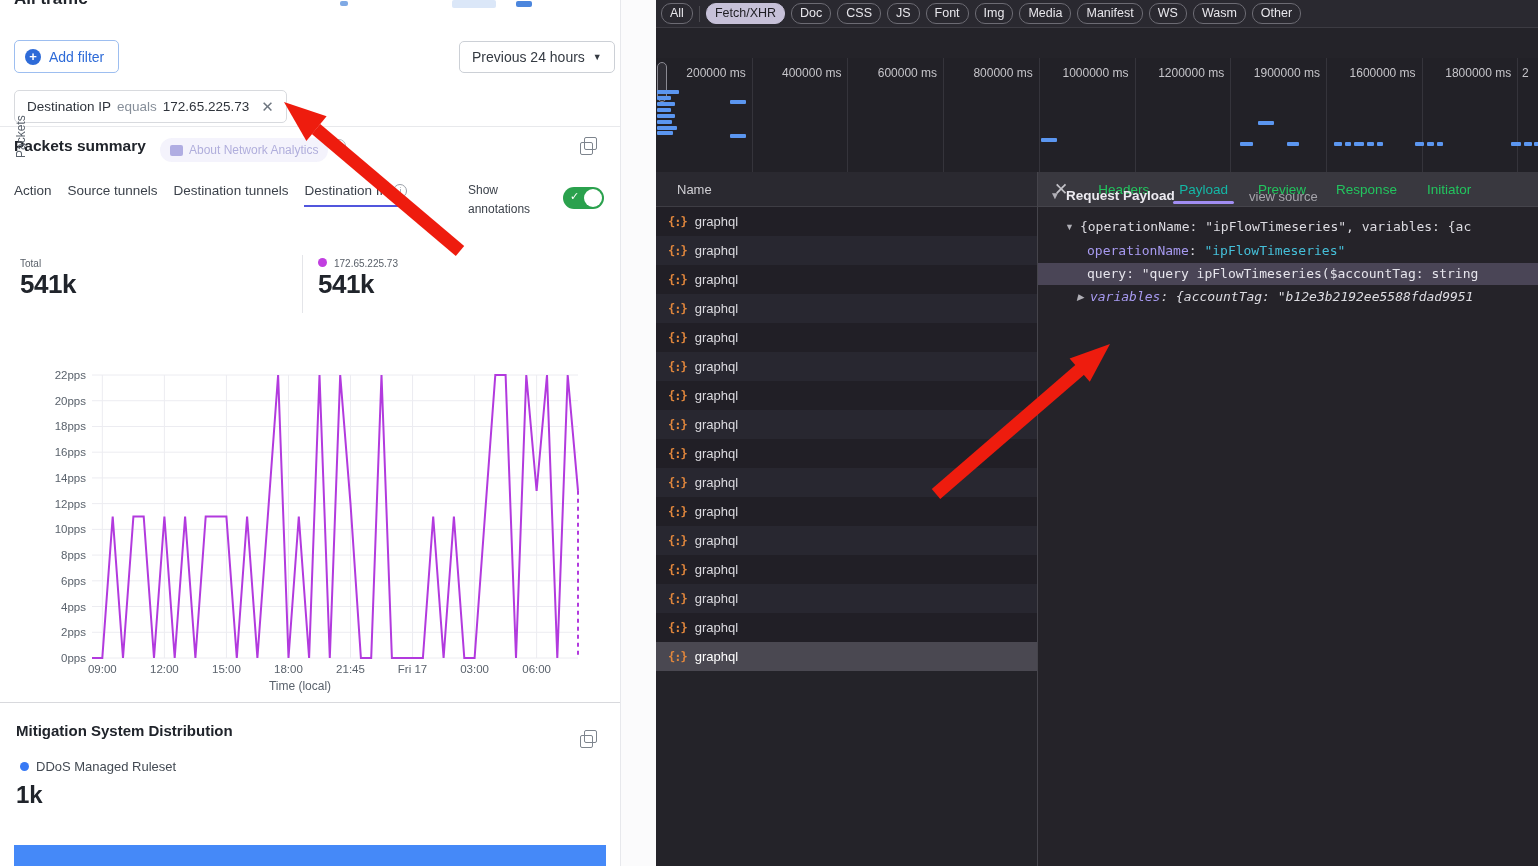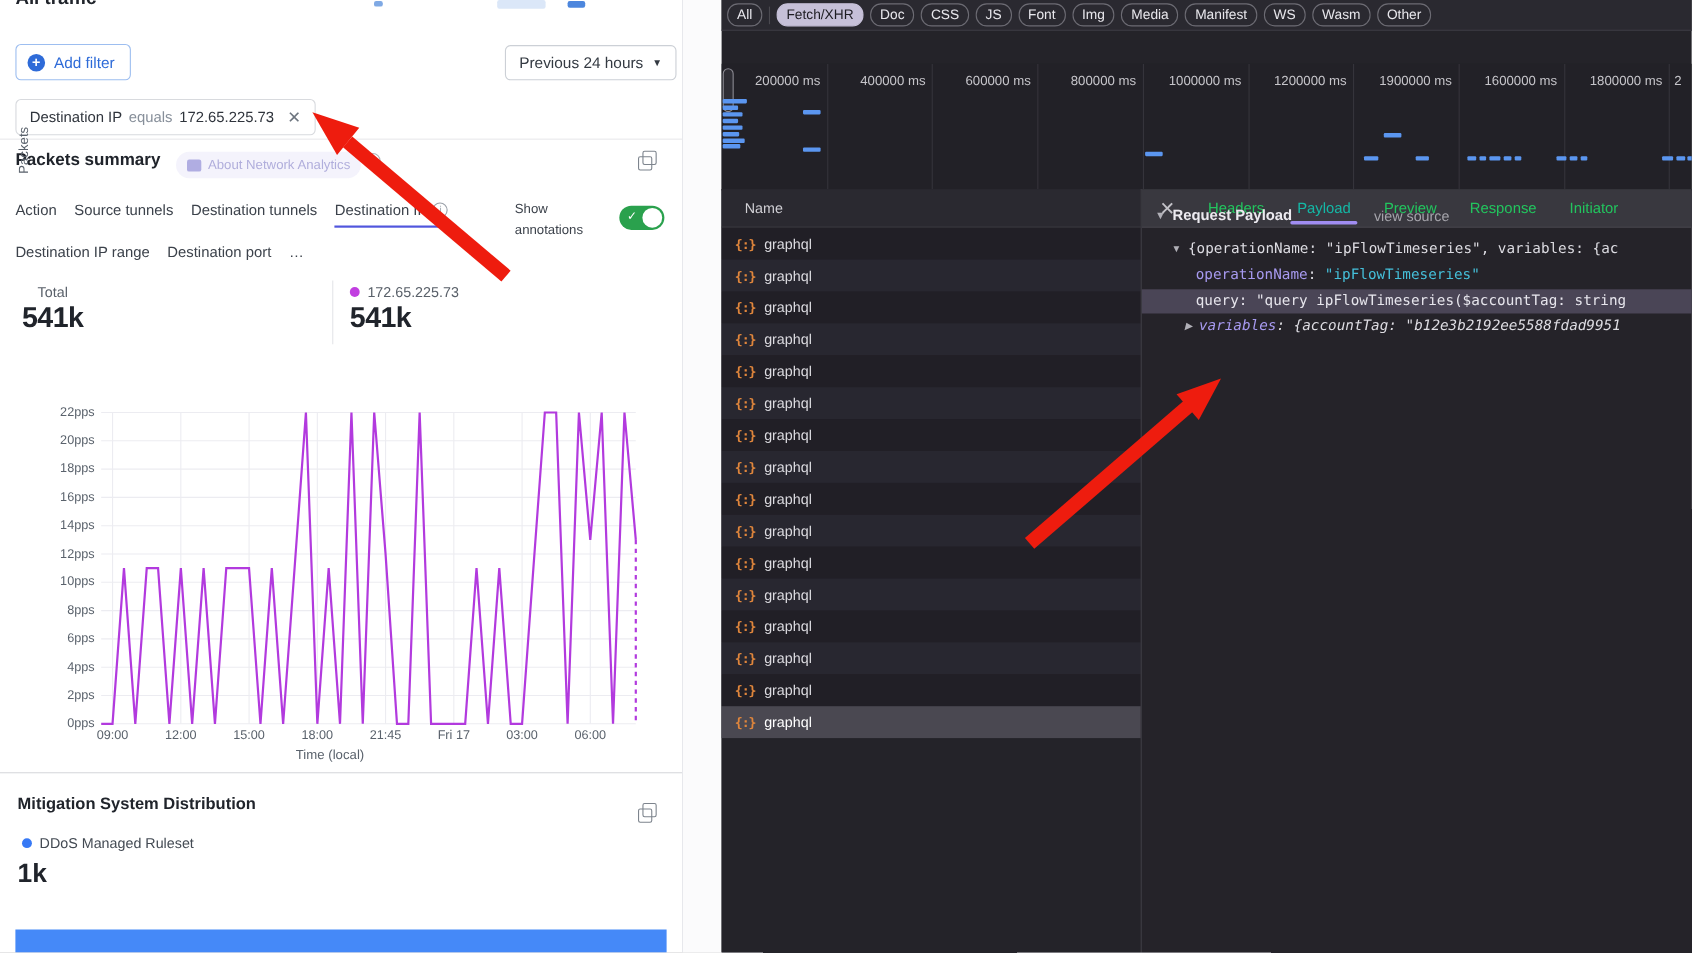--- a/index.html
+++ b/index.html
@@ -43,21 +43,21 @@
   #tabs-row2{left:14px;top:222px;}
   .tab{padding-bottom:7px;position:relative;white-space:nowrap;}
   .tab.active{border-bottom:2px solid #5156dd;}
   .info-i{display:inline-block;width:12px;height:12px;border:1px solid #9aa0a8;border-radius:50%;
      font-size:9px;line-height:12px;text-align:center;color:#9aa0a8;margin-left:5px;vertical-align:1px;}
   #show-annot{left:468px;top:181px;font-size:12px;color:#3c424b;line-height:1.6;}
   #toggle{left:563px;top:187px;width:41px;height:22px;border-radius:11px;background:#2aa14d;}
   #toggle .knob{position:absolute;right:2px;top:2px;width:18px;height:18px;border-radius:50%;background:#fff;}
   #toggle .chk{position:absolute;left:7px;top:3px;color:#fff;font-size:11px;}
 
-  .stat-label{font-size:13px;color:#596069;text-align:center;}
+  .stat-label{font-size:10px;color:#596069;}
   .stat-value{font-size:26px;font-weight:bold;color:#20242b;letter-spacing:-0.5px;}
   #stat-total{left:20px;top:258px;}
   #stat-ip{left:318px;top:258px;}
   #stat-div{left:302px;top:255px;width:1px;height:58px;background:#e4e5e9;}
   .legend-dot{display:inline-block;width:9px;height:9px;border-radius:50%;margin-right:7px;}
 
   #chart-wrap{left:0;top:360px;width:620px;height:330px;}
   .ytick{position:absolute;right:534px;font-size:11.5px;color:#5a626c;text-align:right;width:60px;}
   .xtick{position:absolute;top:303px;font-size:11.5px;color:#5a626c;transform:translateX(-50%);}
   #xaxis-title{left:300px;top:319px;font-size:12px;color:#5a626c;transform:translateX(-50%);}
@@ -156,25 +156,20 @@
     <span>About Network Analytics</span>
   </div>
   <div id="clock-icon" class="abs"></div>
   <div id="pop1" class="popout abs"></div>
 
   <div id="tabs-row1" class="abs tabrow">
       <div class="tab">Action</div>
       <div class="tab">Source tunnels</div>
       <div class="tab">Destination tunnels</div>
       <div class="tab active">Destination IP<span class="info-i">i</span></div>
-    </div>
-  <div id="tabs-row2" class="abs tabrow">
-      <div class="tab">Destination IP range</div>
-      <div class="tab">Destination port</div>
-      <div class="tab">…</div>
     </div>
   <div id="show-annot" class="abs">
     <div>Show</div>
     <div>annotations</div>
   </div>
   <div id="toggle" class="abs">
     <span class="chk">✓</span>
     <span class="knob"></span>
   </div>
 

